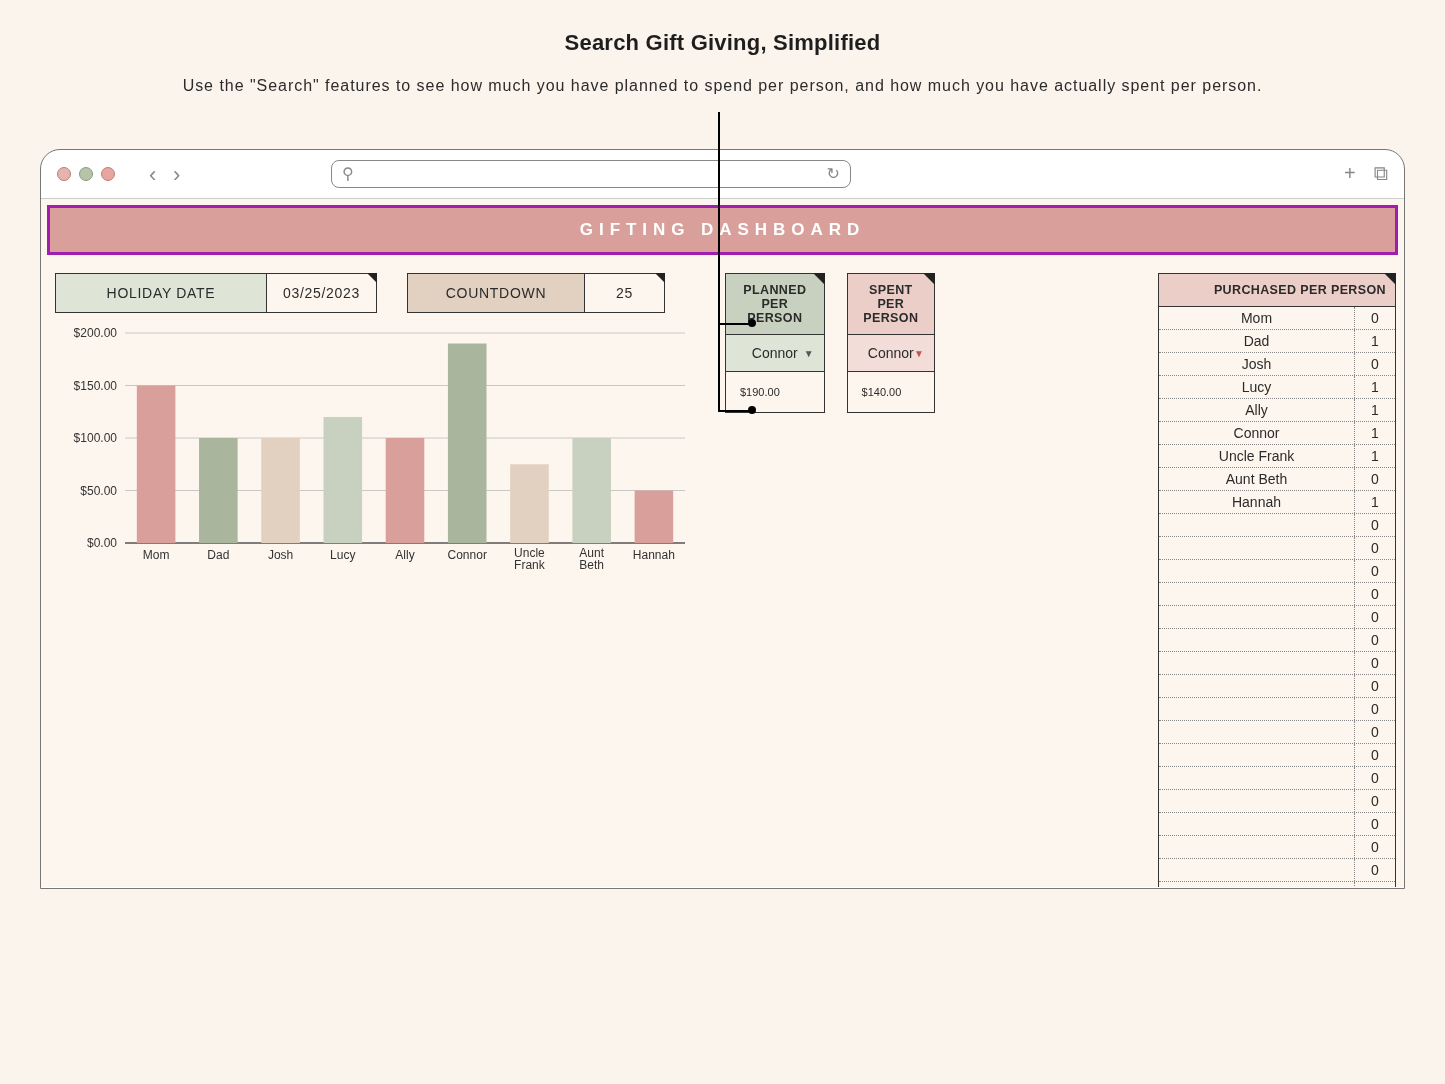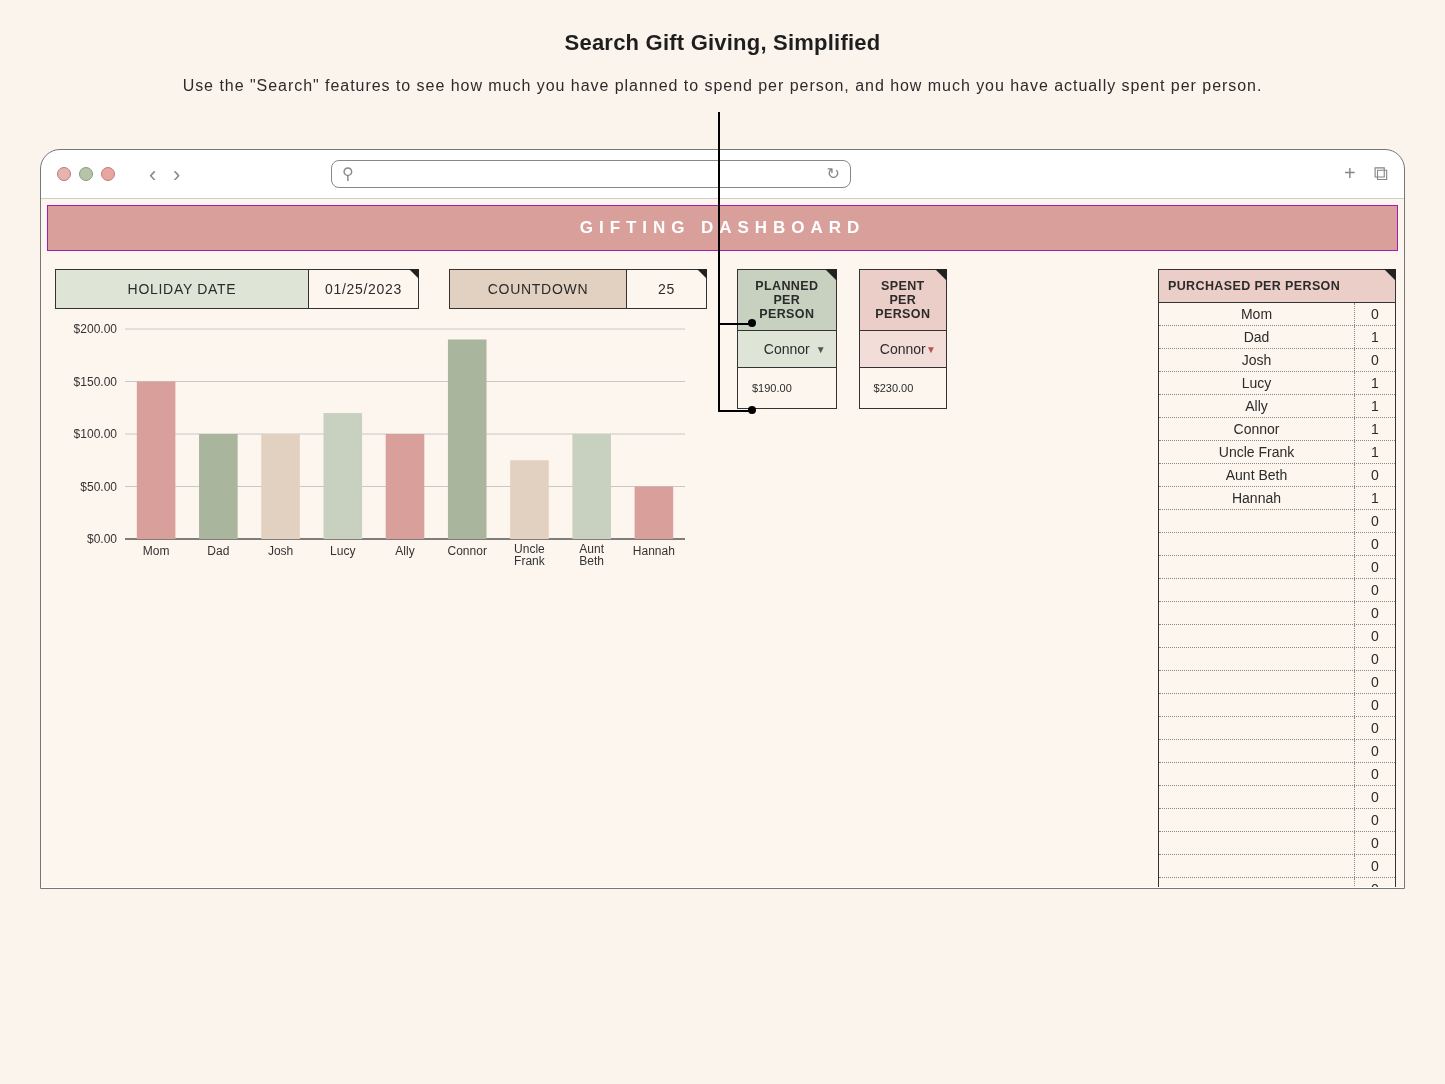--- a/index.html
+++ b/index.html
@@ -47,27 +47,27 @@
   .tlight.red{background:#e7b3af;border-color:#b47e79}
   .tlight.green{background:#b6c4aa;border-color:#8a9b7e}
   .tlight.pink{background:#e7a6a0;border-color:#c17d77}
   .navbtn{width:14px;height:14px;border:none;background:none;font-size:22px;color:#8a8a8a;line-height:14px}
   .urlbar{flex:0 0 520px;height:28px;margin-left:140px;border:1.5px solid #888;border-radius:8px;display:flex;align-items:center;padding:0 10px;color:#888;gap:8px}
   .urlbar .search-ic{font-size:16px}
   .urlbar .reload-ic{margin-left:auto;font-size:16px}
   .right-icons{margin-left:auto;display:flex;gap:18px;color:#888;font-size:20px}
 
   .content{background:var(--cream);height:calc(100% - 50px);overflow:hidden}
-  .banner{background:var(--pink);color:#fff;text-align:center;padding:12px;font-size:17px;letter-spacing:.35em;font-weight:600;border:1px solid #a21caf;margin:6px 6px 0 6px}
+  .banner{background:var(--pink);color:#fff;text-align:center;padding:12px;font-size:17px;letter-spacing:.35em;font-weight:600;border:3px solid #a21caf;margin:6px 6px 0 6px}
   .topgrid{display:flex;gap:18px;padding:18px 8px 8px 8px;align-items:flex-start}
   .left{flex:0 0 640px;position:relative;left:-2px}
   .pillrow{display:flex;gap:30px;margin:0 0 10px 8px}
   .pillbox{display:flex;border:1.5px solid #333;height:40px;position:relative}
   .pillbox .tri{position:absolute;top:-1px;right:-1px;width:0;height:0;border-left:10px solid transparent;border-top:10px solid #222}
-  .pillbox.hd .lab{background:var(--sage-pale);width:252px}
+  .pillbox.hd .lab{background:var(--sage-pale);width:210px}
   .pillbox.hd .val{width:110px}
   .pillbox.cd .lab{background:var(--beige);width:176px}
   .pillbox.cd .val{width:80px}
   .pillbox .lab,.pillbox .val{display:flex;align-items:center;justify-content:center;font-size:14px;font-weight:500;letter-spacing:.05em}
   .pillbox .val{background:var(--cream);border-left:1.5px solid #333}
 
   .chart{height:270px;margin-left:8px}
 
   .stacks{display:flex;flex-direction:row;gap:22px;flex:0 0 210px;margin-left:10px}
   .card{border:1.5px solid #333;position:relative}
@@ -77,21 +77,21 @@
   .card.spent .head{background:var(--pink-pale)}
   .card .sel{border-top:1.5px solid #333;padding:10px;text-align:center;position:relative;font-size:14px}
   .card.planned .sel{background:var(--sage-pale)}
   .card.spent .sel{background:#f3ddd9}
   .card .sel .caret{position:absolute;right:10px;top:13px;font-size:10px;color:#555}
   .card.spent .sel .caret{color:#b55}
   .card .amt{border-top:1.5px solid #333;padding:14px;text-align:left;font-size:11px;background:var(--cream)}
 
   .ppp{flex:0 0 238px;margin-left:auto;border:1.5px solid #333;position:relative}
   .ppp .tri{position:absolute;top:-1px;right:-1px;width:0;height:0;border-left:12px solid transparent;border-top:12px solid #222}
-  .ppp .head{background:var(--pink-pale);padding:9px;text-align:left;font-size:12.5px;font-weight:600;letter-spacing:.03em;border-bottom:1.5px solid #333}
+  .ppp .head{background:var(--pink-pale);padding:9px;text-align:right;font-size:12.5px;font-weight:600;letter-spacing:.03em;border-bottom:1.5px solid #333}
   .ppp .rows{}
   .ppp .row{display:flex;border-bottom:1px dotted #888;font-size:14px}
   .ppp .row:last-child{border-bottom:none}
   .ppp .row .n{flex:1;padding:3px 8px;text-align:center;border-right:1px dotted #888}
   .ppp .row .c{width:40px;text-align:center;padding:3px}
 
   
   .chart svg{width:640px;height:260px}
   .axis-label{font-size:12px;fill:#333}
   .ytick{font-size:12px;fill:#333}
@@ -135,21 +135,21 @@
 
       <div class="content">
         <div class="banner">GIFTING DASHBOARD</div>
 
         <div class="topgrid">
           <div class="left">
             <div class="pillrow">
               <div class="pillbox hd">
                 <div class="tri"></div>
                 <div class="lab">HOLIDAY DATE</div>
-                <div class="val">01/25/2023</div>
+                <div class="val">03/25/2023</div>
               </div>
               <div class="pillbox cd">
                 <div class="tri"></div>
                 <div class="lab">COUNTDOWN</div>
                 <div class="val">25</div>
               </div>
             </div>
 
             <div class="chart">
               <svg id="chart-svg" viewBox="0 0 640 260">
@@ -196,21 +196,21 @@
               <div class="amt">$190.00</div>
             </div>
 
             <div class="card spent">
               <div class="tri"></div>
               <div class="head">SPENT PER PERSON</div>
               <div class="sel">
                 <span>Connor</span>
                 <span class="caret">▼</span>
               </div>
-              <div class="amt">$230.00</div>
+              <div class="amt">$140.00</div>
             </div>
           </div>
 
           <div class="ppp">
             <div class="tri"></div>
             <div class="head">PURCHASED PER PERSON</div>
             <div class="rows" id="ppp-rows">
                 <div class="row">
                   <div class="n">Mom</div>
                   <div class="c">0</div>

